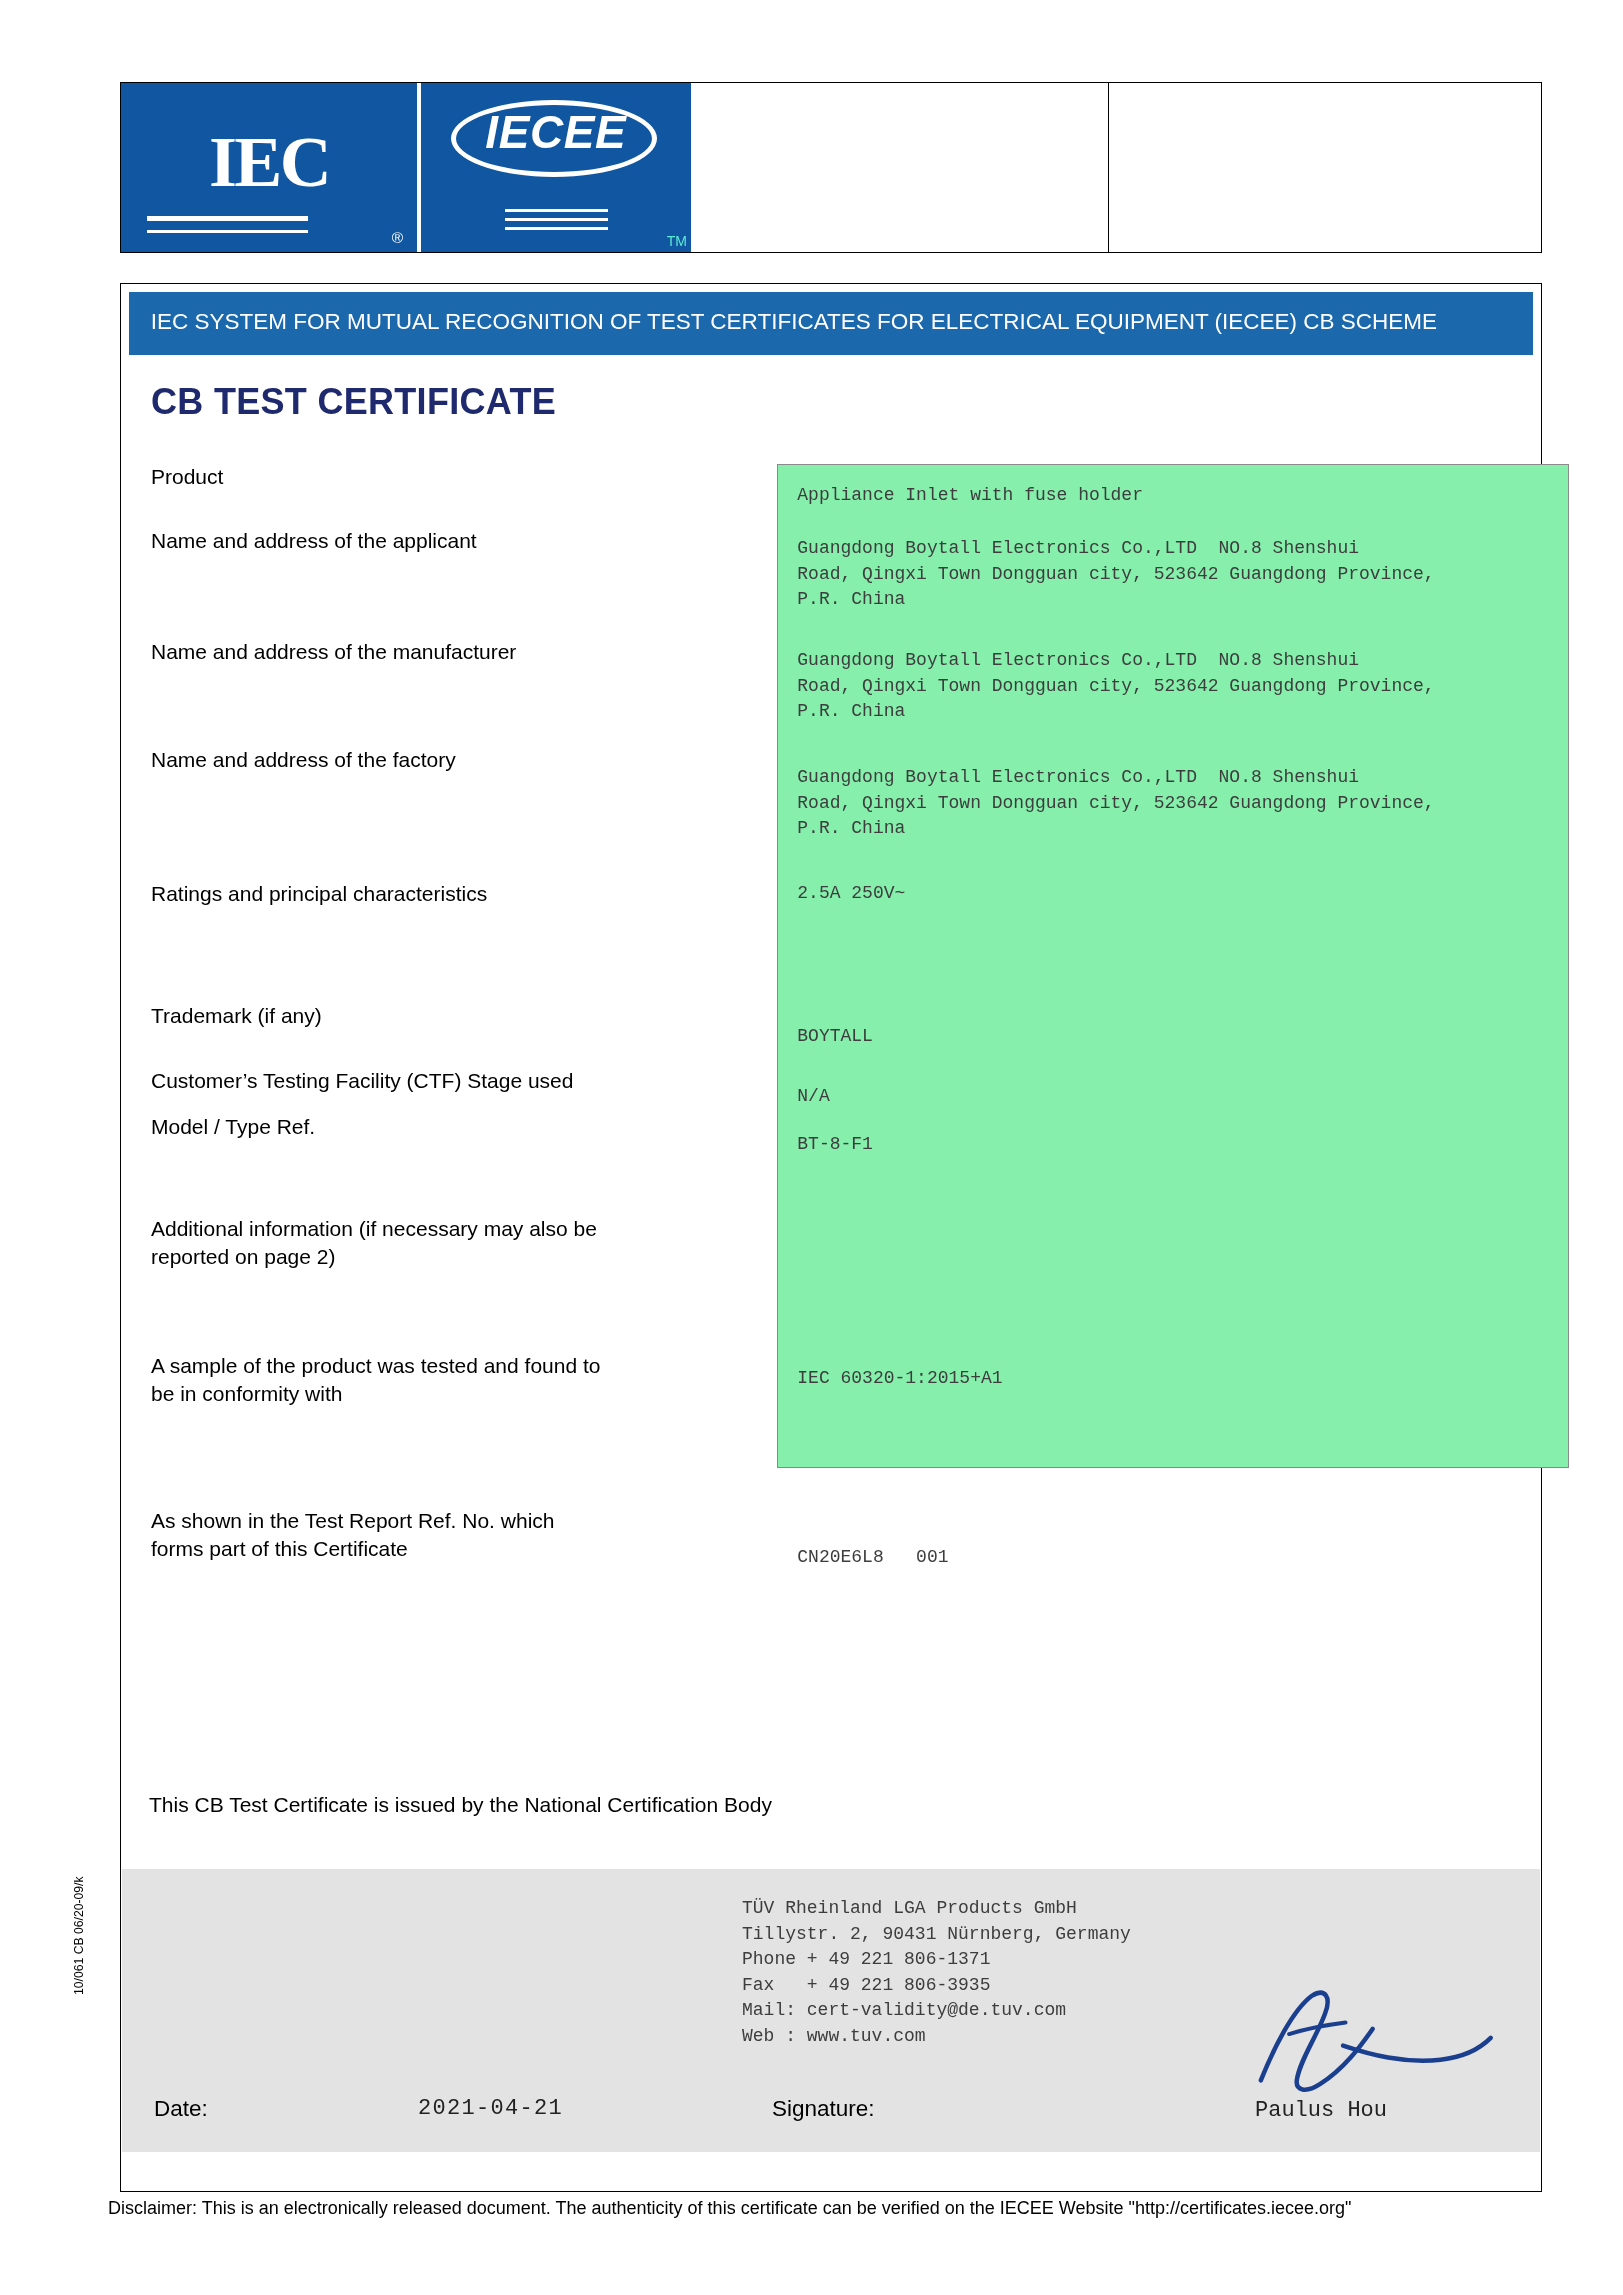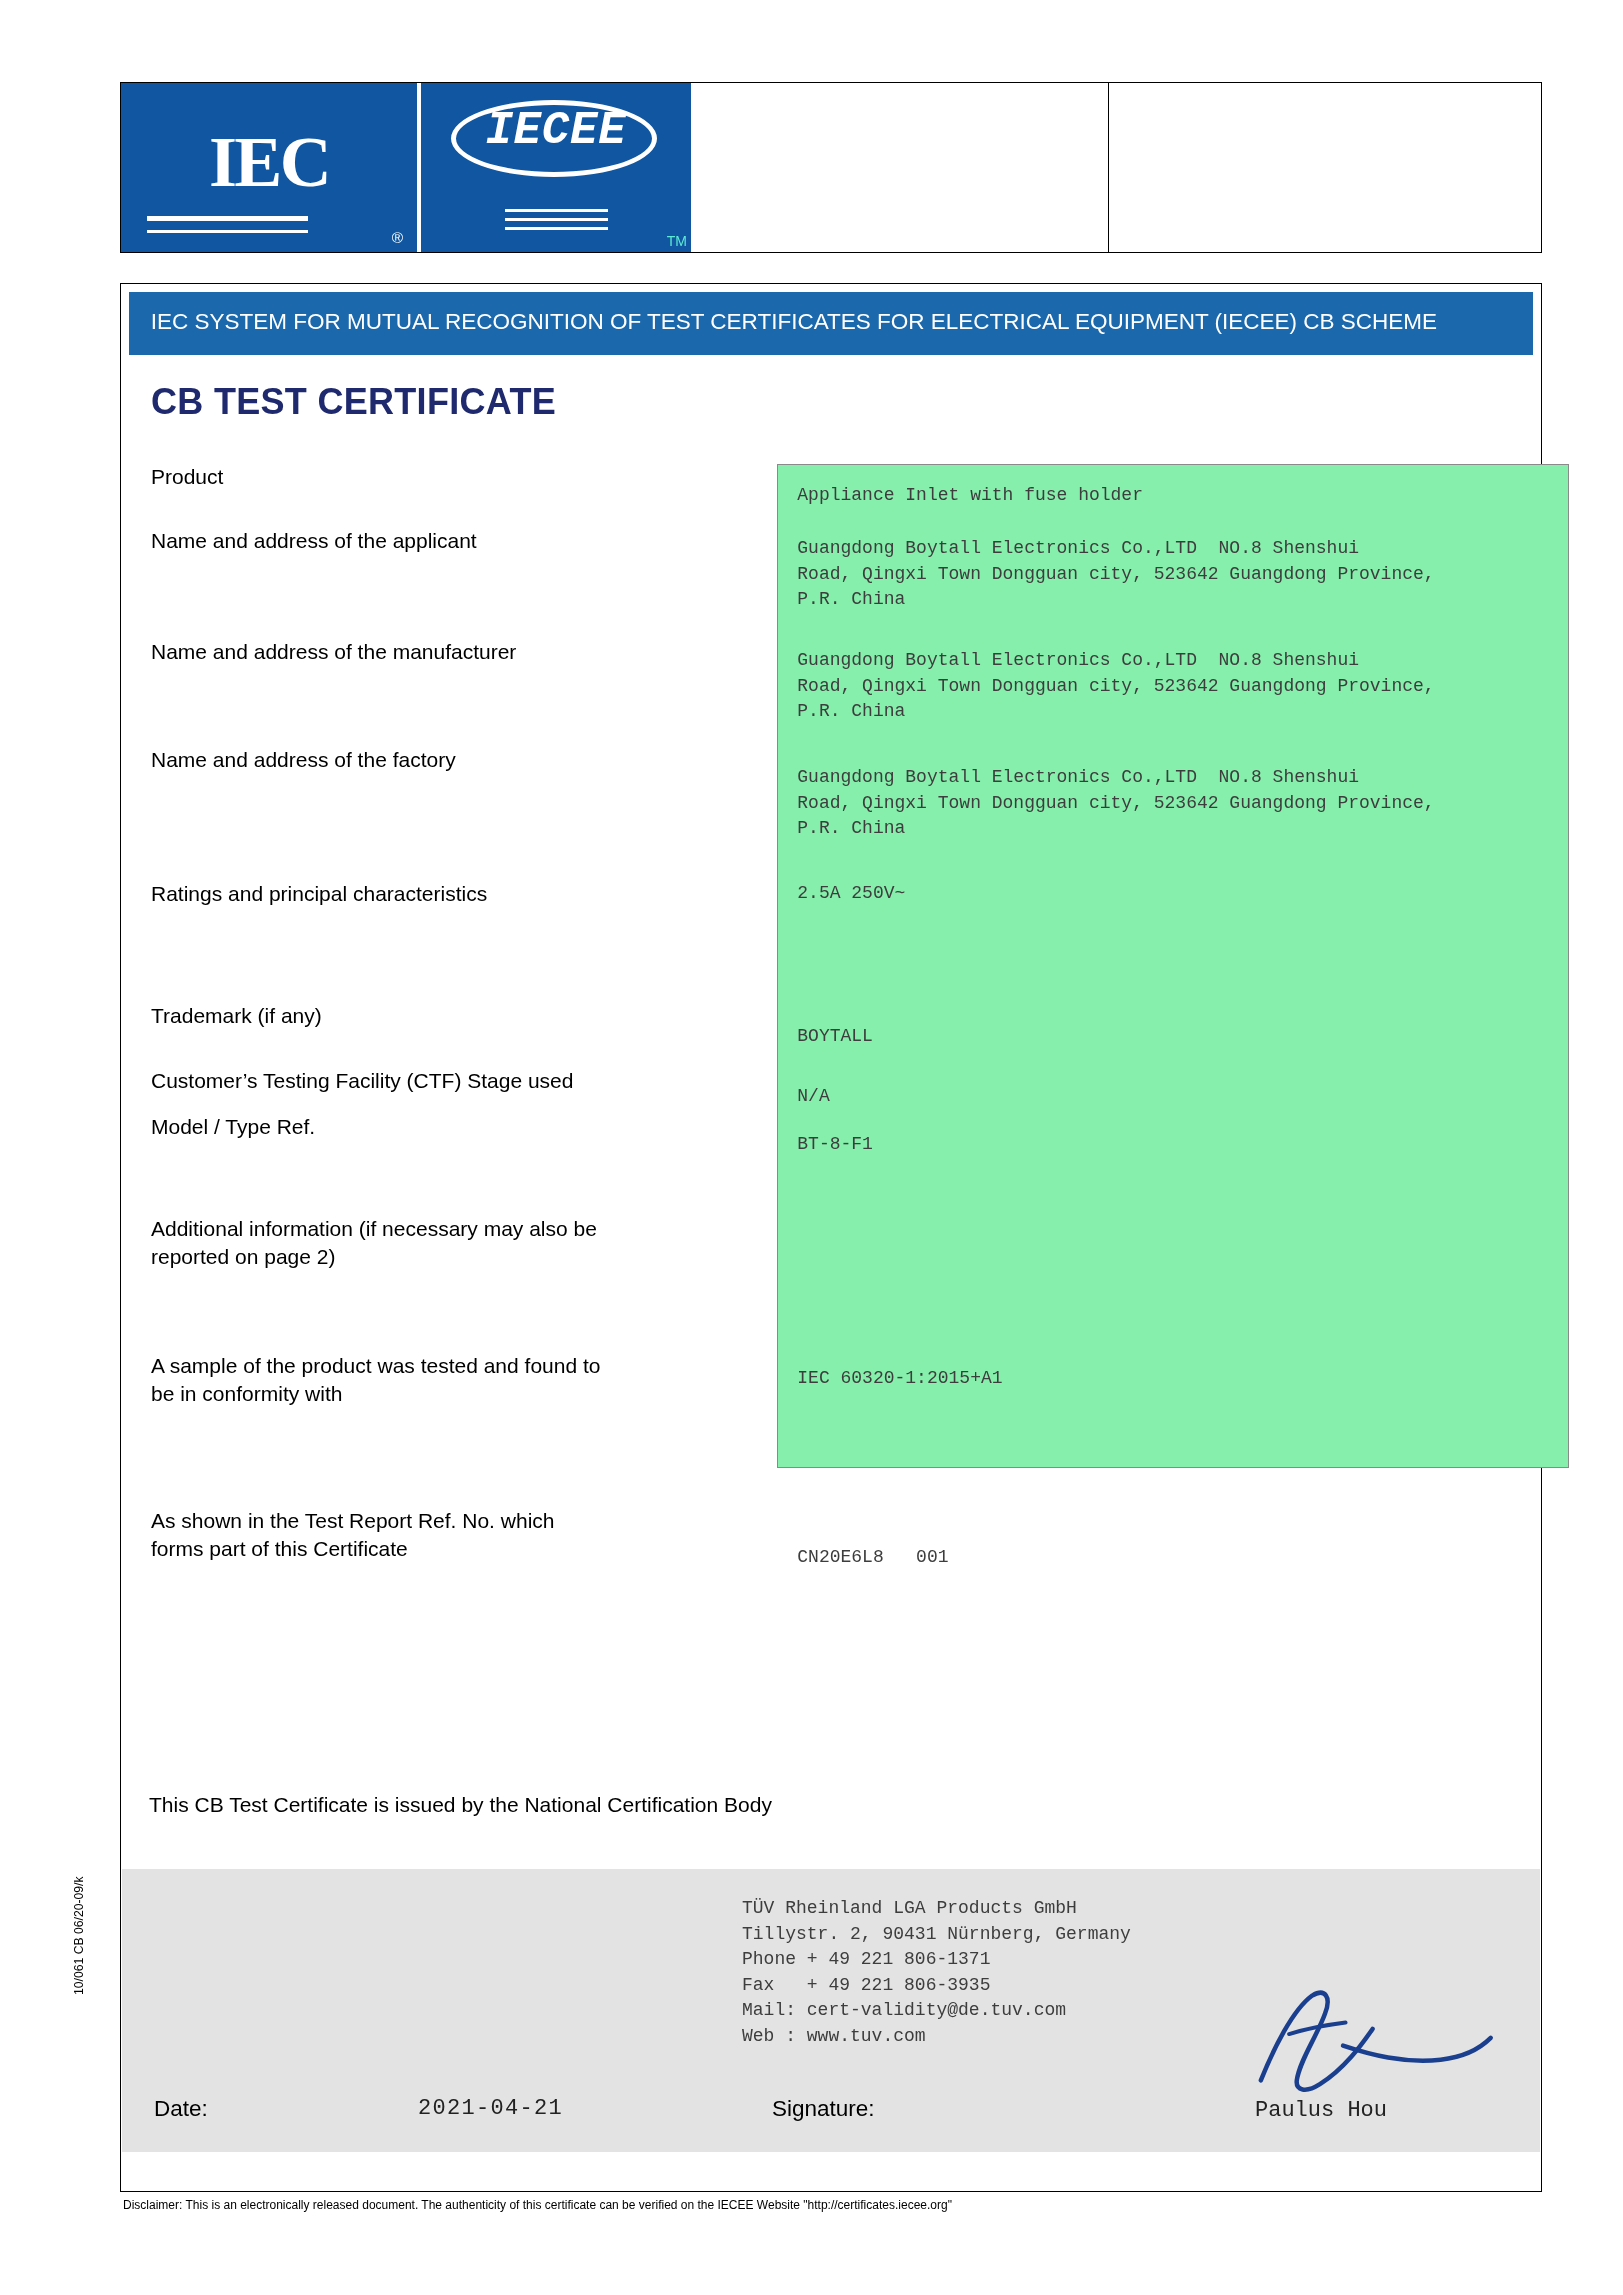--- a/index.html
+++ b/index.html
@@ -98,21 +98,21 @@
     border: 5.1px solid #ffffff;
     border-radius: 50%;
     box-sizing: border-box;
   }
   .iecee-text {
     position: absolute;
     left: 0; right: 0;
     top: 22px;
     text-align: center;
     color: #ffffff;
-    font-family: Liberation Mono, monospace;
+    font-family: Liberation Sans, sans-serif;
     font-style: italic;
     font-weight: bold;
     font-size: 46px;
     letter-spacing: 0.6px;
   }
   .iecee-lines {
     position: absolute;
     left: 84px;
     bottom: 16.7px;
     width: 103px;
@@ -338,24 +338,24 @@
   }
   .signature-svg {
     position: absolute;
     left: 1113px;
     top: 115px;
   }
 
   
   .disclaimer {
     position: absolute;
-    left: 123px;
+    left: 108px;
     top: 2198px;
     width: 1403px;
-    font-size: 12px;
+    font-size: 18px;
     color: #000000;
   }
   .sidecode {
     position: absolute;
     left: 72px;
     top: 1995px;
     font-size: 12.2px;
     color: #000000;
     transform: rotate(-90deg);
     transform-origin: left top;

